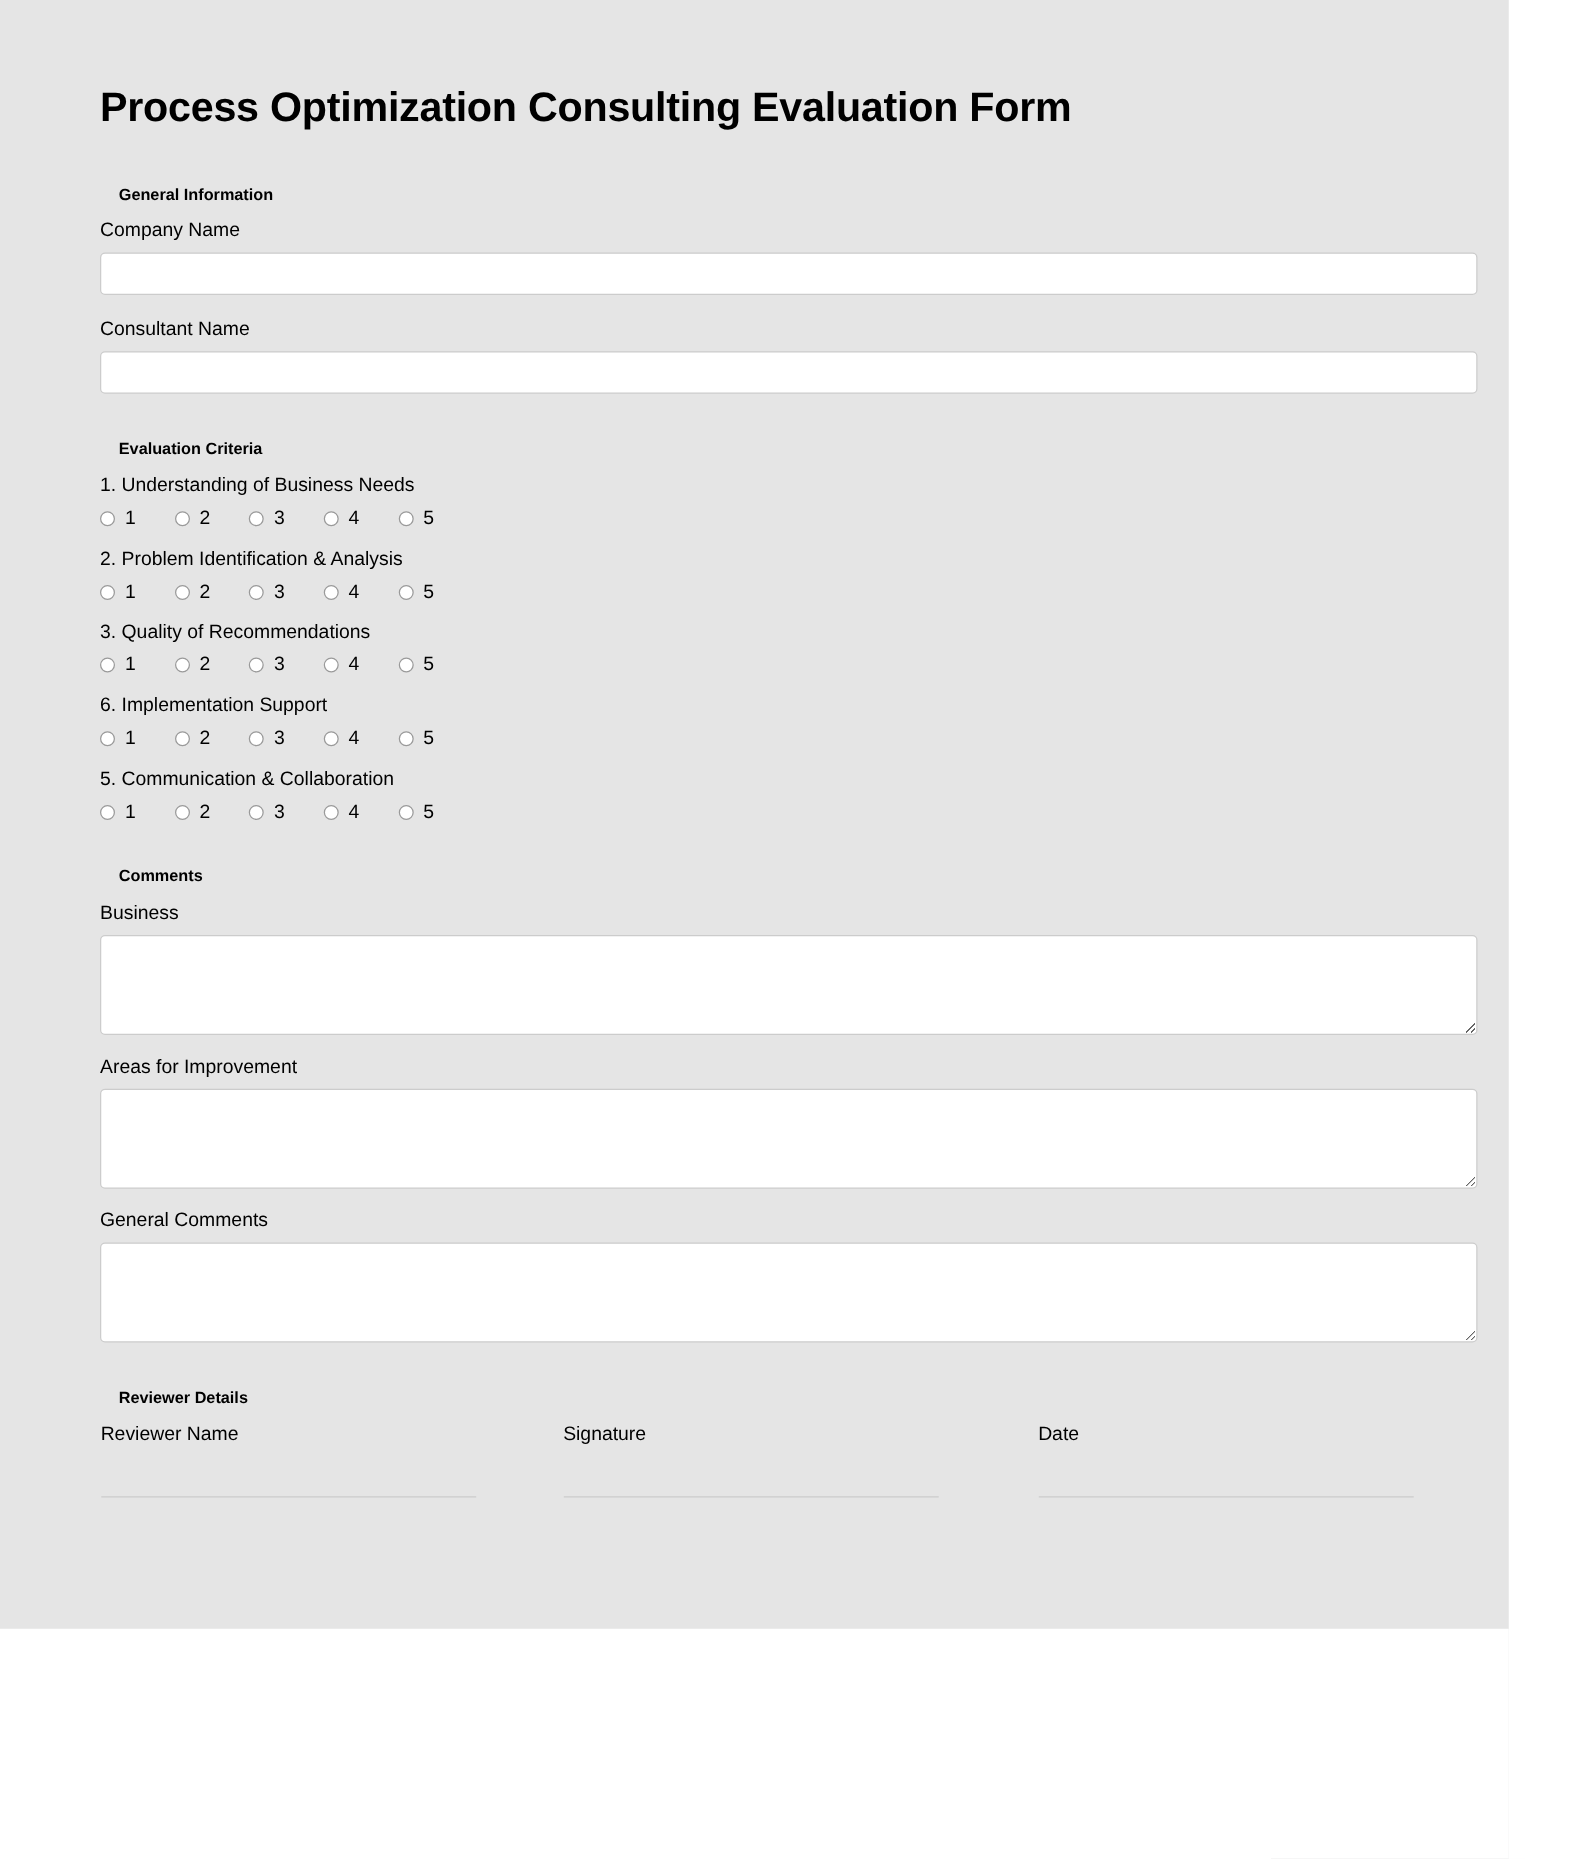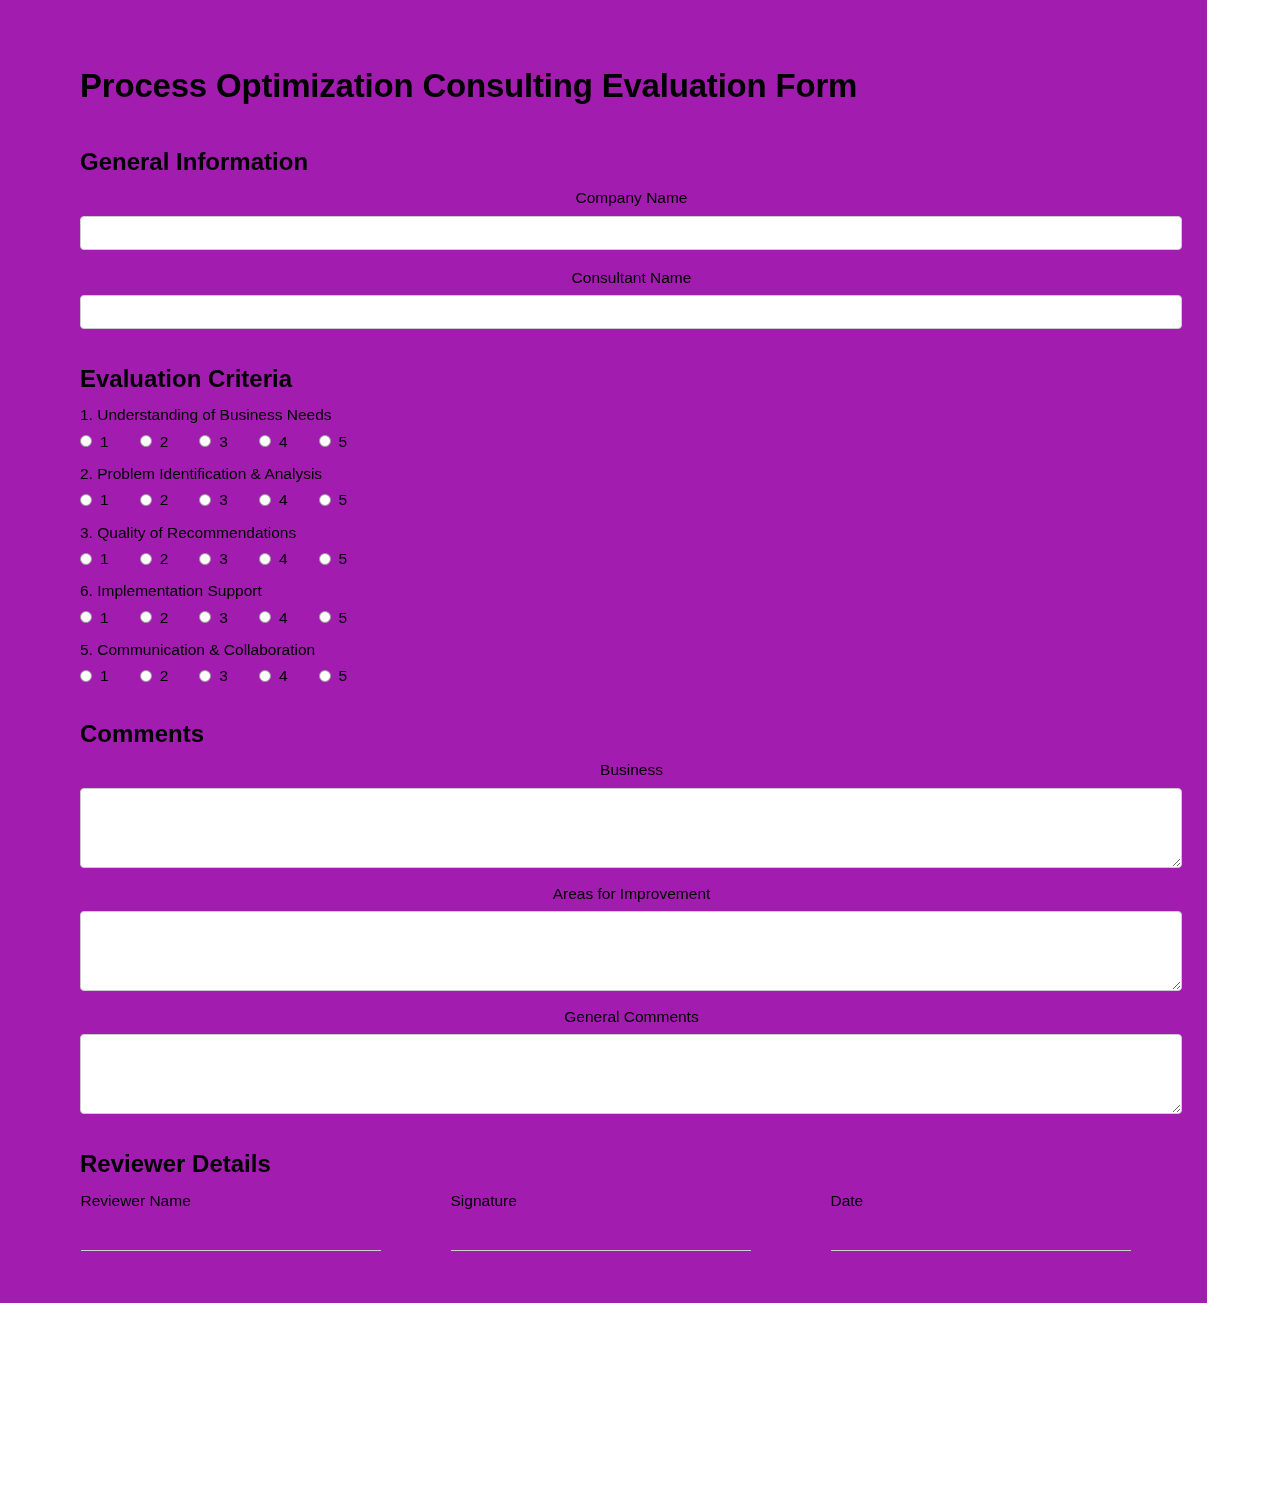--- a/index.html
+++ b/index.html
@@ -9,57 +9,56 @@
   }
   body {
     font-family: "Liberation Sans", sans-serif;
     color: #000000;
     -webkit-font-smoothing: antialiased;
   }
   .page {
     position: relative;
     width: 1207px;
     height: 1487px;
-    background: #a21caf;
+    background: #e5e5e5;
     overflow: hidden;
     box-sizing: border-box;
   }
   .content {
     padding: 66px 80px 0 80px;
     box-sizing: border-box;
     width: 1263px;
   }
   .form-title {
     font-size: 33px;
     font-weight: bold;
     line-height: 1.2;
     margin: 0 0 42px 0;
     letter-spacing: -0.2px;
     color: #000;
   }
   .section-heading {
-    font-size: 24px;
+    font-size: 13px;
     font-weight: bold;
-    margin: 0 0 12px 0;
+    margin: 0 0 12px 15px;
     line-height: 1.2;
     color: #000;
   }
   .section-heading.spaced {
     margin-top: 36px;
   }
   .field {
     margin-bottom: 18px;
   }
   .field-label {
     font-size: 15.5px;
     line-height: 1.3;
     color: #000;
     margin-bottom: 7px;
     display: block;
-    text-align: center;
   }
   .text-input {
     display: block;
     width: 1102px;
     height: 34px;
     box-sizing: border-box;
     border: 1px solid #cccccc;
     border-radius: 4px;
     background: #ffffff;
     font-family: "Liberation Sans", sans-serif;

